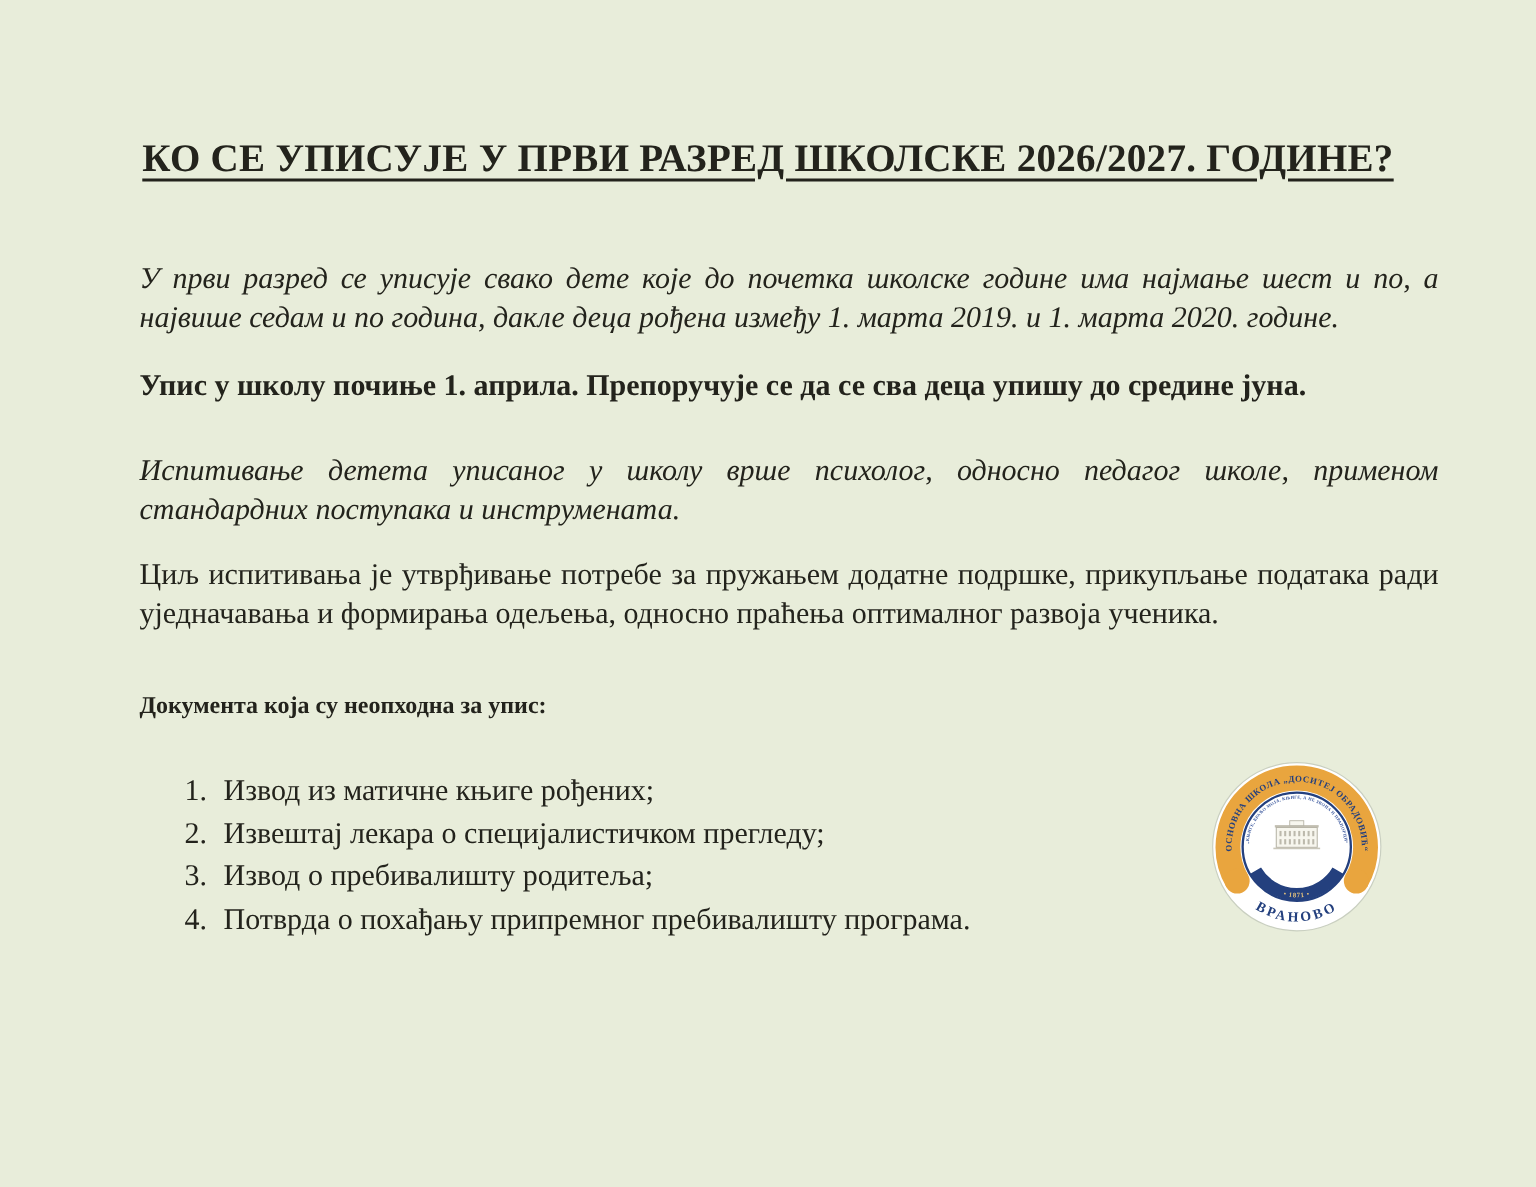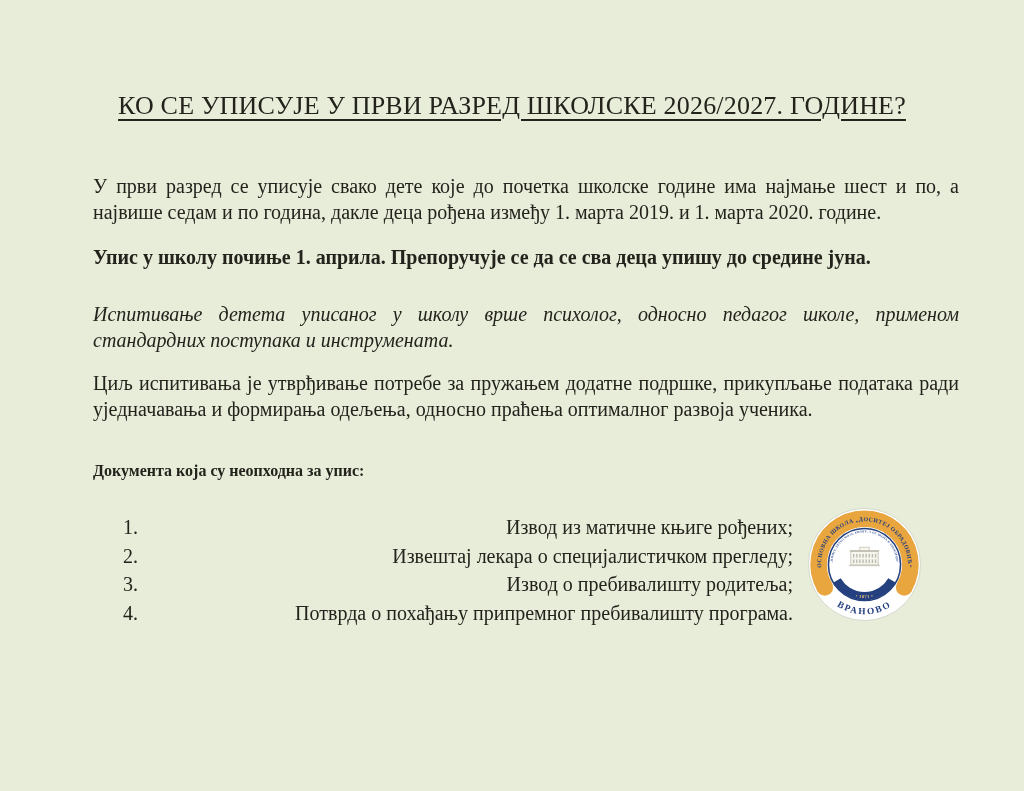--- a/index.html
+++ b/index.html
@@ -10,57 +10,57 @@
     font-family: "Liberation Serif", "DejaVu Serif", serif;
     color: #23231c;
     overflow: hidden;
   }
   .doc-title {
     position: absolute;
     left: 0; top: 91px;
     width: 1024px;
     text-align: center;
     font-size: 26px;
-    font-weight: normal;
+    font-weight: bold;
     letter-spacing: 0.2px;
     text-decoration: underline;
     text-decoration-thickness: 2px;
     text-underline-offset: 5px;
   }
   .para {
     position: absolute;
     left: 93px;
     width: 866px;
     font-size: 20px;
     line-height: 25.5px;
     text-align: justify;
     text-justify: inter-word;
   }
   .para.bold { font-weight: bold; text-align: left; }
-  .p1 { top: 174px; }
+  .p1 { top: 174px; font-style: italic; }
   .p2 { top: 245px; font-family: Liberation Serif, serif; }
   .p3 { top: 302px; font-style: italic; }
   .p4 { top: 371px; }
   .docs-heading {
     position: absolute;
     left: 93px; top: 462px;
     width: 866px;
     font-size: 16px;
     font-weight: bold;
   }
   .docs-list {
     position: absolute;
     left: 93px; top: 513px;
     width: 700px;
     font-size: 20px;
     line-height: 28.5px;
     padding-left: 50px;
     list-style: decimal;
   }
-  .docs-list li { padding-left: 6px; text-align: right; }
+  .docs-list li { padding-left: 6px; }
   .seal {
     position: absolute;
     left: 806px; top: 506px;
     width: 117px; height: 117px;
   }
   .seal svg { width: 100%; height: 100%; display: block; }
   .seal text { font-family: "Liberation Serif", "DejaVu Serif", serif; }
 </style>
 </head>
 <body>

